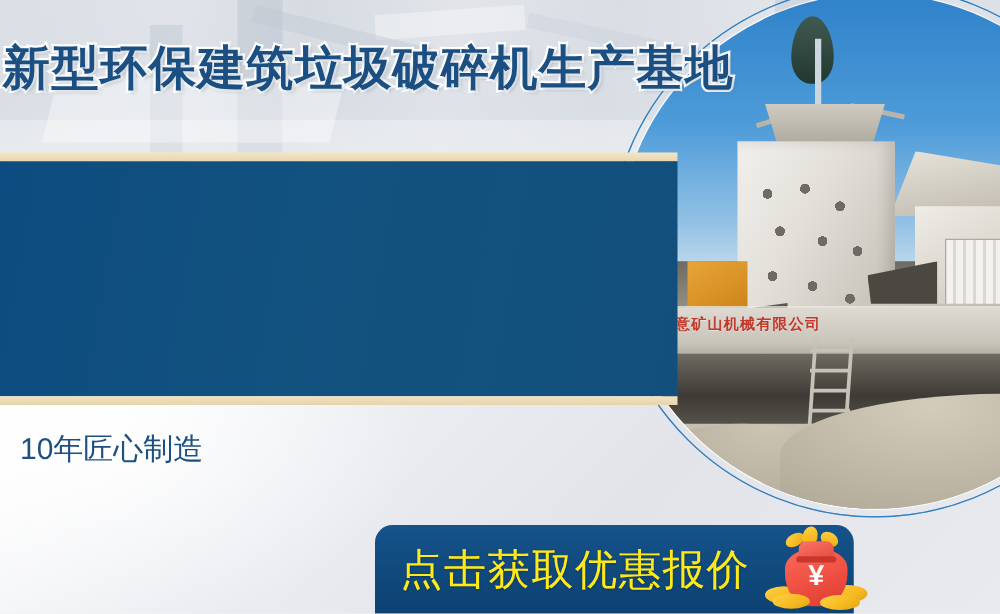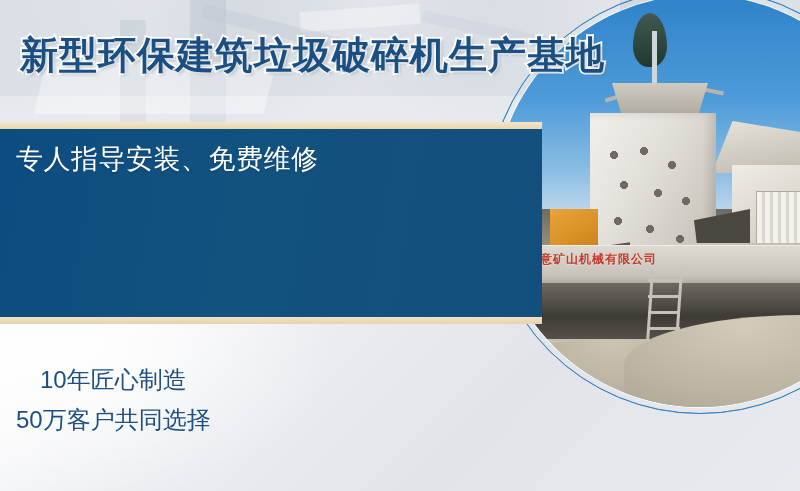--- a/index.html
+++ b/index.html
@@ -160,21 +160,21 @@
     border-radius:60% 40% 0 0 / 50% 46% 0 0;
   }
   .sand2 {
     position:absolute; left:0px; top:344px; width:200px; height:80px;
     background:radial-gradient(ellipse at 60% 0%, #cdc5b4 0%, #b5ad9b 60%, #9e9684 100%);
     border-radius:50% 50% 0 0 / 60% 40% 0 0;
   }
 
   
   .title {
-    position:absolute; left:20px; top:36px;
+    position:absolute; left:2px; top:36px;
     font-size:38px; font-weight:bold; line-height:1;
     letter-spacing:1px;
     color:#1b4f81;
     -webkit-text-stroke:3.6px #ffffff;
     paint-order:stroke fill;
     text-shadow:
       0 0 2px rgba(255,255,255,0.9),
       2px 2px 3px rgba(90,110,130,0.35);
     white-space:nowrap;
     z-index:6;
@@ -202,21 +202,21 @@
   }
   .bl {
     color:#ffffff; font-size:27px; line-height:1.0;
     letter-spacing:0.5px; white-space:nowrap;
     margin-bottom:24px;
     text-shadow:0 1px 2px rgba(0,0,0,0.18);
   }
 
   
   .stats {
-    position:absolute; left:16px; top:368px; z-index:6;text-align:center;
+    position:absolute; left:16px; top:348px; z-index:6;
   }
   .st {
     color:#1d4f80; font-size:24px; line-height:1.0;
     white-space:nowrap; margin-bottom:16px;
     text-shadow:0 1px 1px rgba(255,255,255,0.85);
   }
 
   
   .cta {
     position:absolute; left:300px; top:420px;
@@ -329,22 +329,36 @@
     <div class="sand2"></div>
     <div class="sand"></div>
   </div>
 
   <div class="title">新型环保建筑垃圾破碎机生产基地</div>
 
   <div class="blue-band-top"></div>
   <div class="blue-panel"></div>
   <div class="blue-band-bottom"></div>
   <div class="blue-lines">
-    <div class="bl">专人指导安装、免费维修</div>
   </div>
 
   <div class="stats">
     <div class="st">10年匠心制造</div>
-    <div class="st">50万客户共同选择</div>
-  </div>
-
+  </div>
+
+  <div class="cta">
+    <span class="cta-label">点击获取优惠报价</span>
+    <span class="bag-wrap">
+      <span class="coin coin-tl"></span>
+      <span class="coin coin-tm"></span>
+      <span class="coin coin-tr"></span>
+      <span class="coin coin-bl1"></span>
+      <span class="coin coin-br1"></span>
+      <span class="bag-body"></span>
+      <span class="bag-neck"></span>
+      <span class="bag-tie"></span>
+      <span class="bag-yen">¥</span>
+      <span class="coin coin-bl2"></span>
+      <span class="coin coin-br2"></span>
+    </span>
+  </div>
 
 </div>
 
 </body></html>

